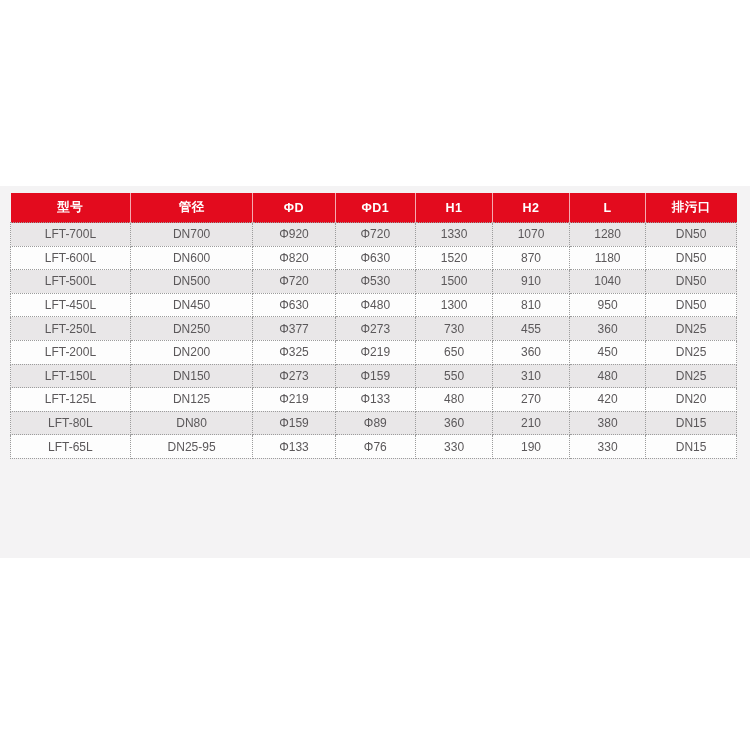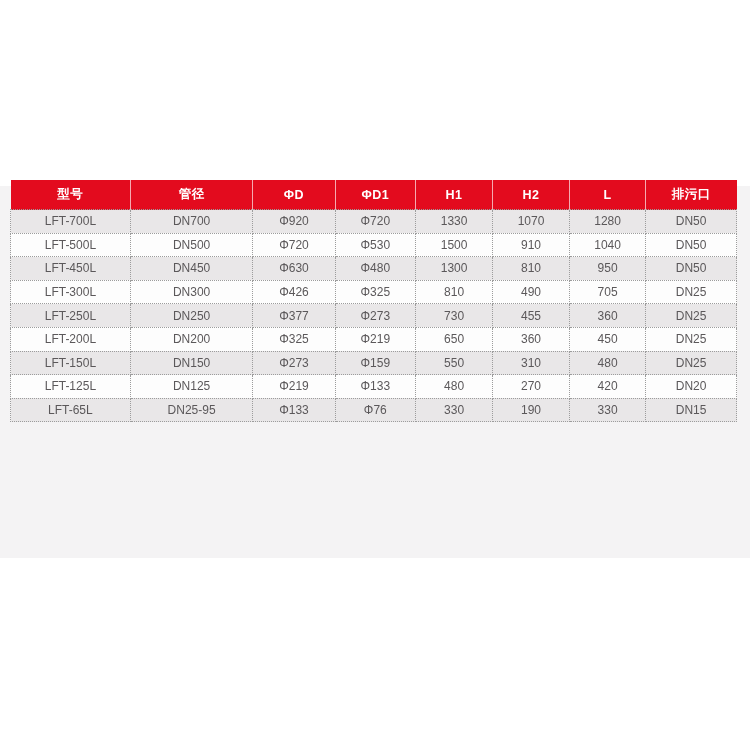--- a/index.html
+++ b/index.html
@@ -28,21 +28,21 @@
     position: absolute;
     left: 0;
     top: 186px;
     width: 750px;
     height: 372px;
     background: var(--band_bg);
   }
   table.spec {
     position: absolute;
     left: 10px;
-    top: 180px;
+    top: 193px;
     width: 727px;
     border-collapse: collapse;
     table-layout: fixed;
   }
   table.spec thead th {
     background: var(--header_bg);
     color: var(--header_text);
     font-size: 12.5px;
     font-weight: bold;
     height: 29px;
@@ -99,48 +99,48 @@
         <td>LFT-700L</td>
         <td>DN700</td>
         <td>Φ920</td>
         <td>Φ720</td>
         <td>1330</td>
         <td>1070</td>
         <td>1280</td>
         <td>DN50</td>
       </tr>
       <tr>
+        <td>LFT-600L</td>
+        <td>DN600</td>
+        <td>Φ820</td>
+        <td>Φ630</td>
+        <td>1520</td>
+        <td>870</td>
+        <td>1180</td>
+        <td>DN50</td>
+      </tr>
+      <tr>
         <td>LFT-500L</td>
         <td>DN500</td>
         <td>Φ720</td>
         <td>Φ530</td>
         <td>1500</td>
         <td>910</td>
         <td>1040</td>
         <td>DN50</td>
       </tr>
       <tr>
         <td>LFT-450L</td>
         <td>DN450</td>
         <td>Φ630</td>
         <td>Φ480</td>
         <td>1300</td>
         <td>810</td>
         <td>950</td>
         <td>DN50</td>
-      </tr>
-      <tr>
-        <td>LFT-300L</td>
-        <td>DN300</td>
-        <td>Φ426</td>
-        <td>Φ325</td>
-        <td>810</td>
-        <td>490</td>
-        <td>705</td>
-        <td>DN25</td>
       </tr>
       <tr>
         <td>LFT-250L</td>
         <td>DN250</td>
         <td>Φ377</td>
         <td>Φ273</td>
         <td>730</td>
         <td>455</td>
         <td>360</td>
         <td>DN25</td>
@@ -169,20 +169,30 @@
         <td>LFT-125L</td>
         <td>DN125</td>
         <td>Φ219</td>
         <td>Φ133</td>
         <td>480</td>
         <td>270</td>
         <td>420</td>
         <td>DN20</td>
       </tr>
       <tr>
+        <td>LFT-80L</td>
+        <td>DN80</td>
+        <td>Φ159</td>
+        <td>Φ89</td>
+        <td>360</td>
+        <td>210</td>
+        <td>380</td>
+        <td>DN15</td>
+      </tr>
+      <tr>
         <td>LFT-65L</td>
         <td>DN25-95</td>
         <td>Φ133</td>
         <td>Φ76</td>
         <td>330</td>
         <td>190</td>
         <td>330</td>
         <td>DN15</td>
       </tr>
     </tbody>

